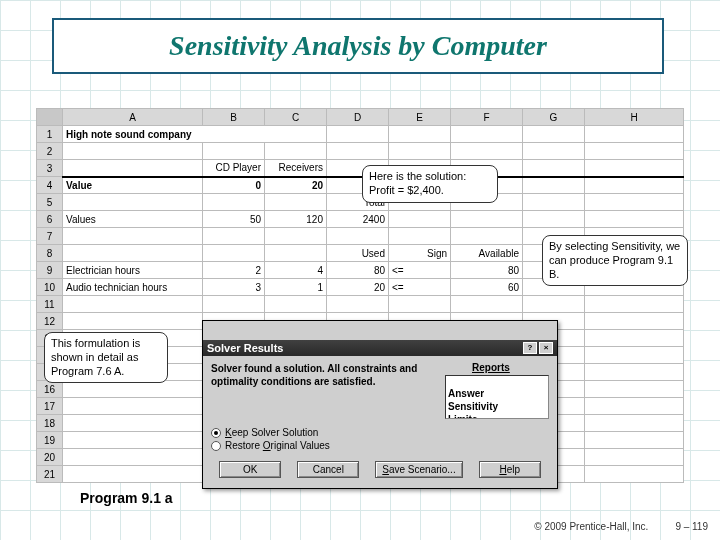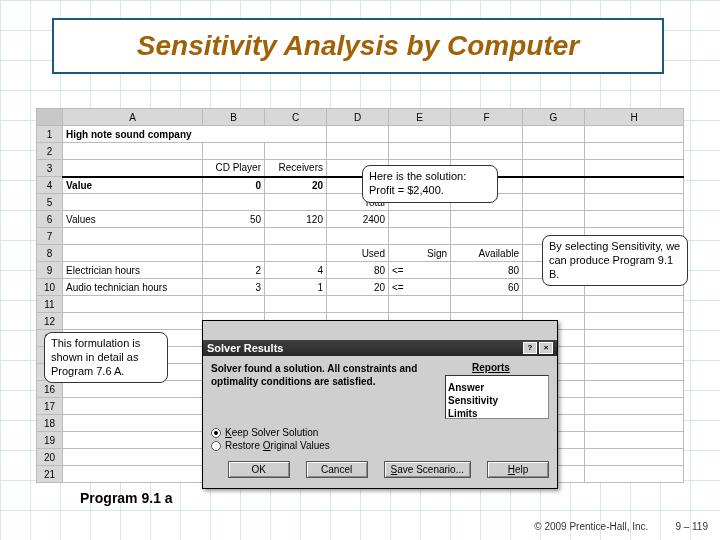--- a/index.html
+++ b/index.html
@@ -31,21 +31,22 @@
     background: #fff;
     display: flex;
     align-items: center;
     justify-content: center;
     z-index: 2;
   }
   .title-text {
     font-size: 28px;
     font-weight: bold;
     font-style: italic;
-    color: #a16207;
+    color: #0f766e;
+    font-family: Liberation Serif, serif;
   }
   .ss-wrap {
     position: absolute;
     top: 108px;
     left: 36px;
     width: 648px;
     z-index: 2;
     background: #fff;
   }
   table.ss {
@@ -112,34 +113,34 @@
   .dialog-body { padding: 6px 8px 10px; }
   .dialog-row { display: flex; gap: 8px; font-weight: bold; }
   .dialog-left { flex: 1.5; font-size: 10px; line-height: 1.3; }
   .dialog-right { width: 104px; }
   .dialog-right .lbl { font-size: 10px; margin-bottom: 2px; text-decoration: underline; padding-left: 27px; }
   .listbox {
     background: #fff;
     border: 1px inset #888;
     height: 44px;
     font-size: 10px;
-    padding: 5px 2px;
+    padding: 11px 2px;
     overflow: hidden;
   }
   .listbox div { line-height: 13px; }
   .opts { margin: 8px 0 10px; }
   .opt { display: flex; align-items: center; gap: 4px; margin: 2px 0; font-size: 10px; }
   .radio {
     width: 10px; height: 10px; border-radius: 50%;
     background: #fff; border: 1px solid #555;
     display: inline-flex; align-items: center; justify-content: center;
   }
   .radio.sel::after { content:""; width:4px; height:4px; background:#000; border-radius:50%; }
   .ukey { text-decoration: underline; }
-  .btnrow { display:flex; gap: 16px; justify-content: flex-end; margin-top: 4px; }
+  .btnrow { display:flex; gap: 16px; justify-content: center; margin-top: 4px; }
   .btn {
     min-width: 62px;
     padding: 2px 6px;
     background: #cfcfcf;
     border: 1px solid #555;
     box-shadow: inset 1px 1px 0 #fff, inset -1px -1px 0 #888;
     font-size: 10px;
     text-align: center;
   }
   .callout {

